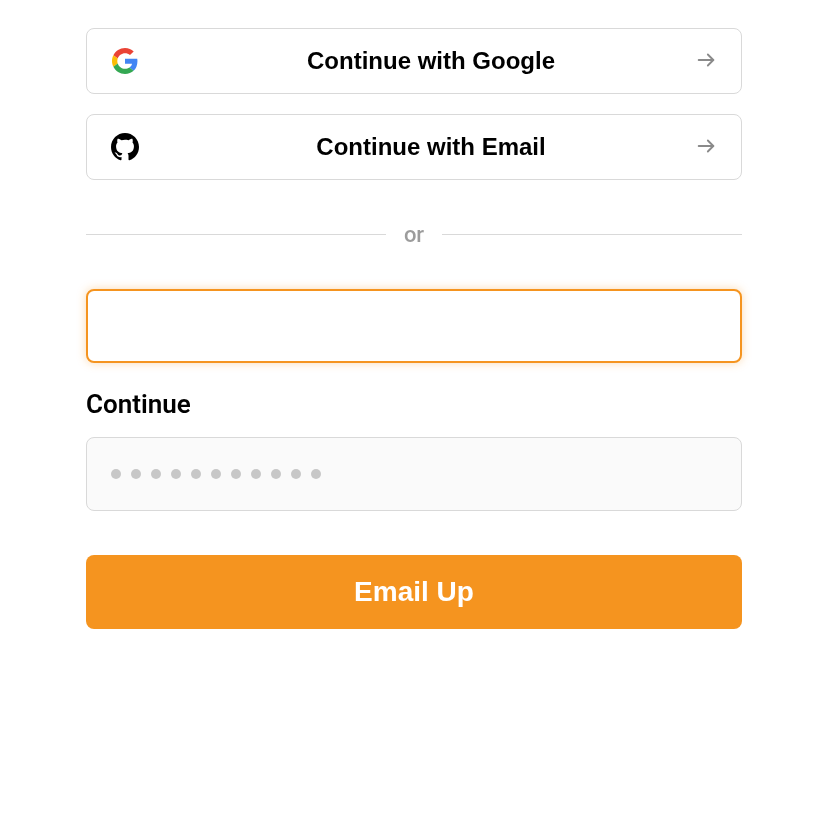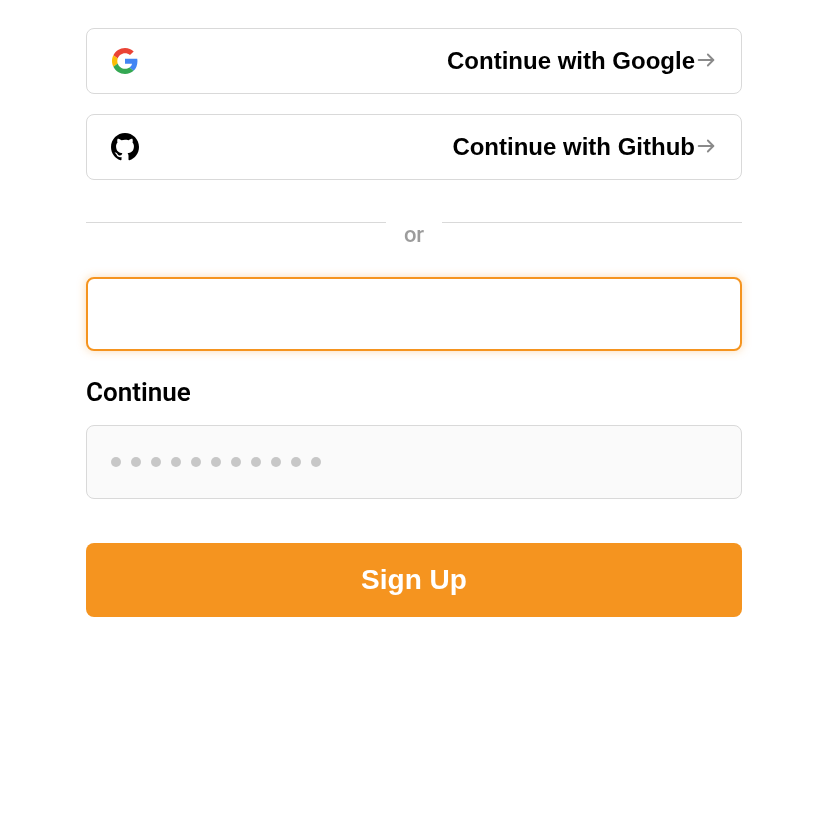--- a/index.html
+++ b/index.html
@@ -45,31 +45,32 @@
       justify-content: center;
       flex-shrink: 0;
     }
 
     .social-label {
       font-size: 24px;
       font-weight: 700;
       color: #000000;
       margin-left: 28px;
       flex: 1;
-      text-align: right;
+      text-align: center;
     }
 
     .arrow-icon {
       color: #8a8a8a;
       flex-shrink: 0;
     }
 
     .divider-row {
       display: flex;
-      margin: 42px 0 30px 0;
+      align-items: center;
+      margin: 42px 0 42px 0;
     }
 
     .divider-line {
       flex: 1;
       height: 1px;
       background: #d9d9d9;
     }
 
     .divider-text {
       margin: 0 18px;
@@ -163,21 +164,21 @@
       </svg>
     </span>
   </button>
 
   <button class="social-button">
     <span class="social-icon-wrap">
       <svg width="28" height="28" viewBox="0 0 24 24">
         <path fill="#000000" d="M12 0C5.374 0 0 5.373 0 12c0 5.302 3.438 9.8 8.207 11.387.599.111.793-.261.793-.577v-2.234c-3.338.726-4.033-1.416-4.033-1.416-.546-1.387-1.333-1.756-1.333-1.756-1.089-.745.083-.729.083-.729 1.205.084 1.839 1.237 1.839 1.237 1.07 1.834 2.807 1.304 3.492.997.107-.775.418-1.305.762-1.604-2.665-.305-5.467-1.334-5.467-5.931 0-1.311.469-2.381 1.236-3.221-.124-.303-.535-1.524.117-3.176 0 0 1.008-.322 3.301 1.23A11.509 11.509 0 0112 5.803c1.02.005 2.047.138 3.006.404 2.291-1.552 3.297-1.23 3.297-1.23.653 1.653.242 2.874.118 3.176.77.84 1.235 1.911 1.235 3.221 0 4.609-2.807 5.624-5.479 5.921.43.372.823 1.102.823 2.222v3.293c0 .319.192.694.801.576C20.566 21.797 24 17.3 24 12c0-6.627-5.373-12-12-12z"></path>
       </svg>
     </span>
-    <span class="social-label">Continue with Github</span>
+    <span class="social-label">Continue with Email</span>
     <span class="arrow-icon">
       <svg width="22" height="22" viewBox="0 0 24 24" fill="none" stroke="currentColor" stroke-width="2" stroke-linecap="round" stroke-linejoin="round">
         <line x1="4" y1="12" x2="20" y2="12"></line>
         <polyline points="14 6 20 12 14 18"></polyline>
       </svg>
     </span>
   </button>
 
   <div class="divider-row">
     <div class="divider-line"></div>
@@ -199,15 +200,15 @@
         <div class="dot"></div>
         <div class="dot"></div>
         <div class="dot"></div>
         <div class="dot"></div>
         <div class="dot"></div>
         <div class="dot"></div>
         <div class="dot"></div>
       </div>
   </div>
 
-  <button class="submit-button">Sign Up</button>
+  <button class="submit-button">Email Up</button>
 
 </div>
 
 </body></html>

